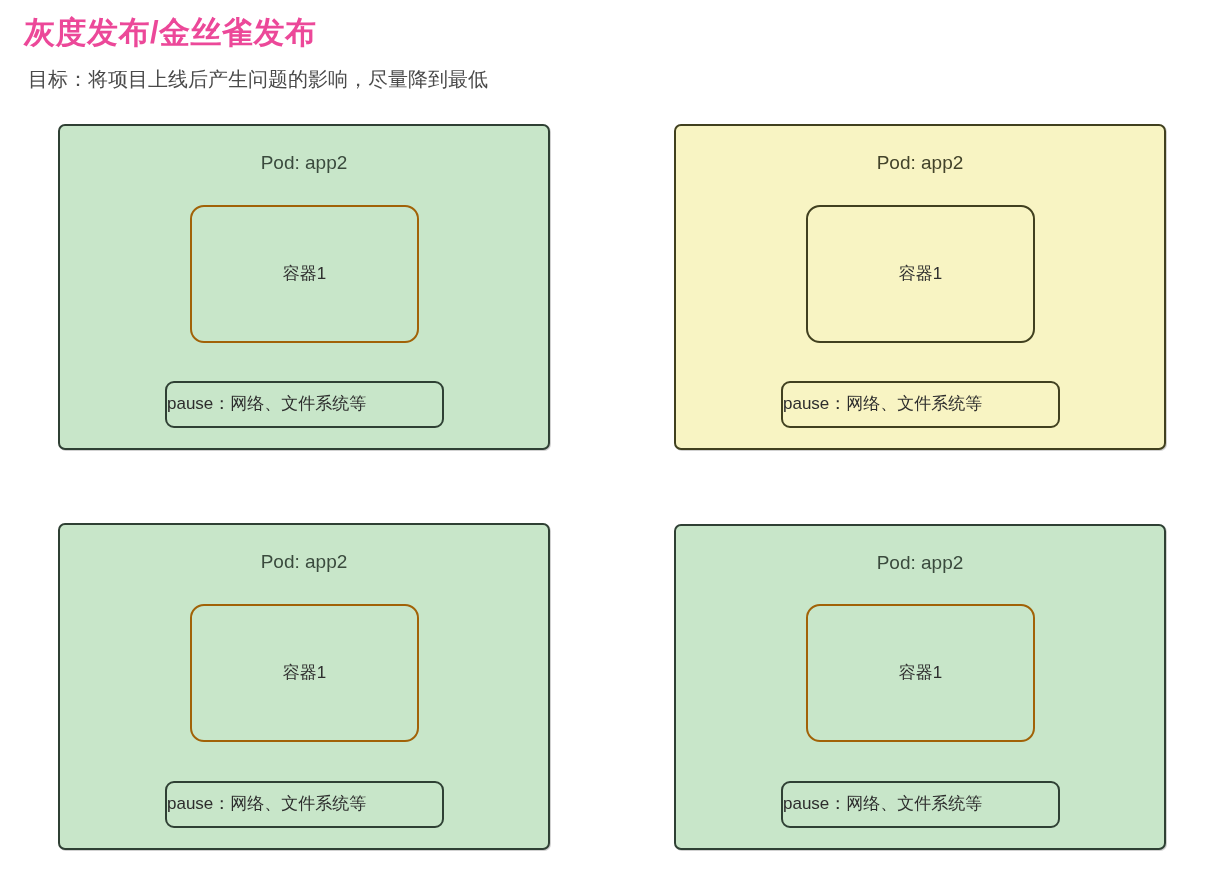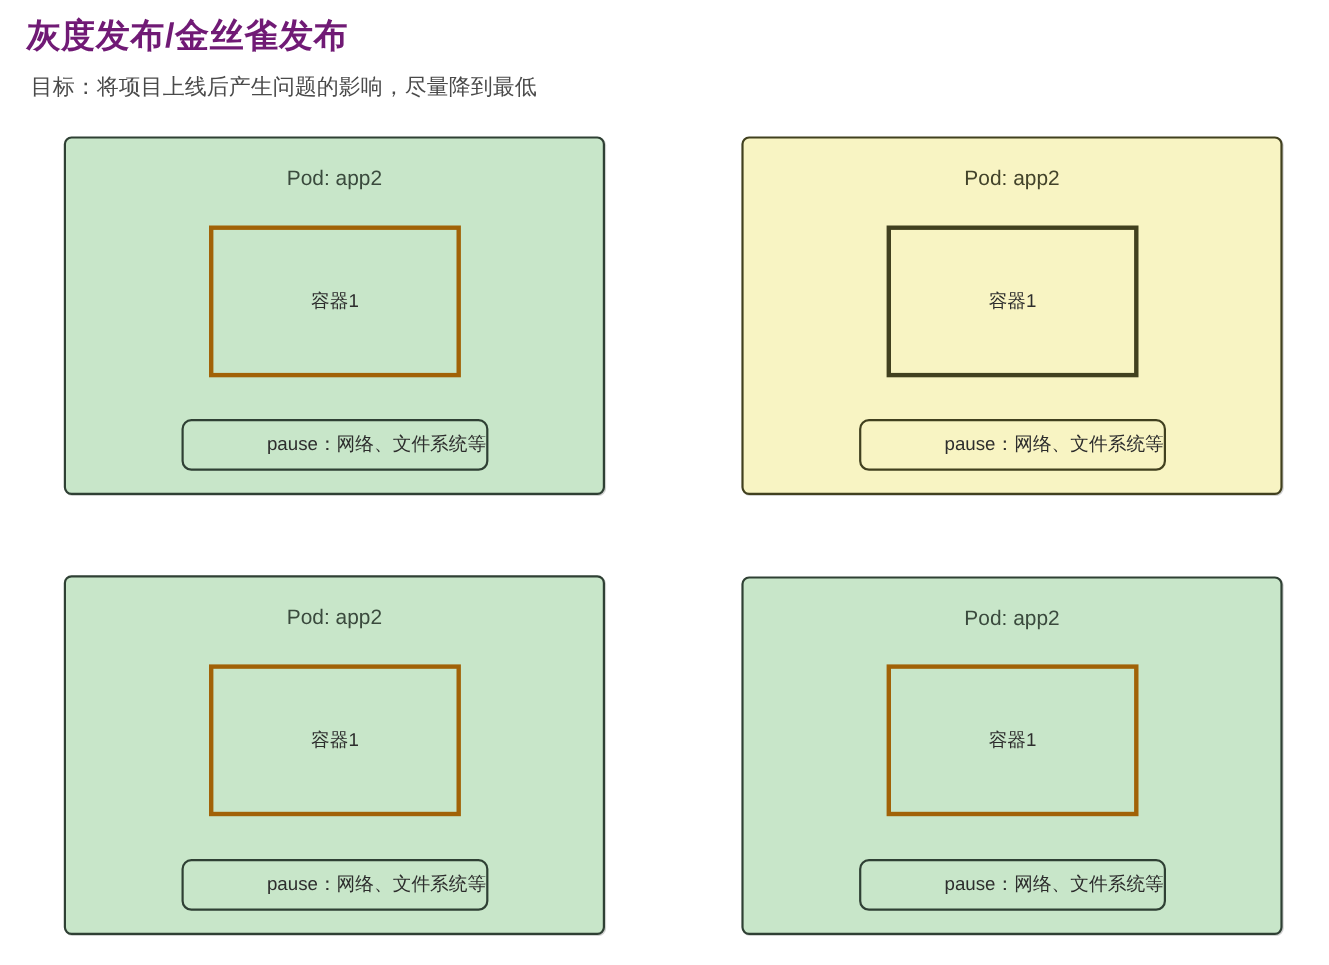--- a/index.html
+++ b/index.html
@@ -18,21 +18,21 @@
   #page-header {
     position: absolute;
     left: 24px;
     top: 14px;
     width: 1100px;
   }
 
   #page-title {
     font-size: 31px;
     font-weight: bold;
-    color: #701a75;
+    color: #ec4899;
     letter-spacing: 0.5px;
     line-height: 1.25;
     margin: 0;
     white-space: nowrap;
   }
 
   #page-subtitle {
     font-size: 20px;
     color: #4a4a4a;
     margin: 13px 0 0 4px;
@@ -77,22 +77,22 @@
     line-height: 1.2;
   }
 
   .pod-yellow .pod-title {
     color: #43432a;
   }
 
   .container-box {
     position: absolute;
     box-sizing: border-box;
-    border: 4px solid #a16207;
-    border-radius: 0;
+    border: 2px solid #a16207;
+    border-radius: 14px;
     display: flex;
     align-items: center;
     justify-content: center;
   }
 
   .pod-yellow .container-box {
     border-color: #41401f;
   }
 
   .container-label {
@@ -101,21 +101,21 @@
     line-height: 1.2;
   }
 
   .pause-box {
     position: absolute;
     box-sizing: border-box;
     border: 2px solid #2f4034;
     border-radius: 9px;
     display: flex;
     align-items: center;
-    justify-content: flex-end;
+    justify-content: flex-start;
   }
 
   .pod-yellow .pause-box {
     border-color: #41401f;
   }
 
   .pause-label {
     font-size: 17px;
     color: #2d2d2d;
     line-height: 1.2;

